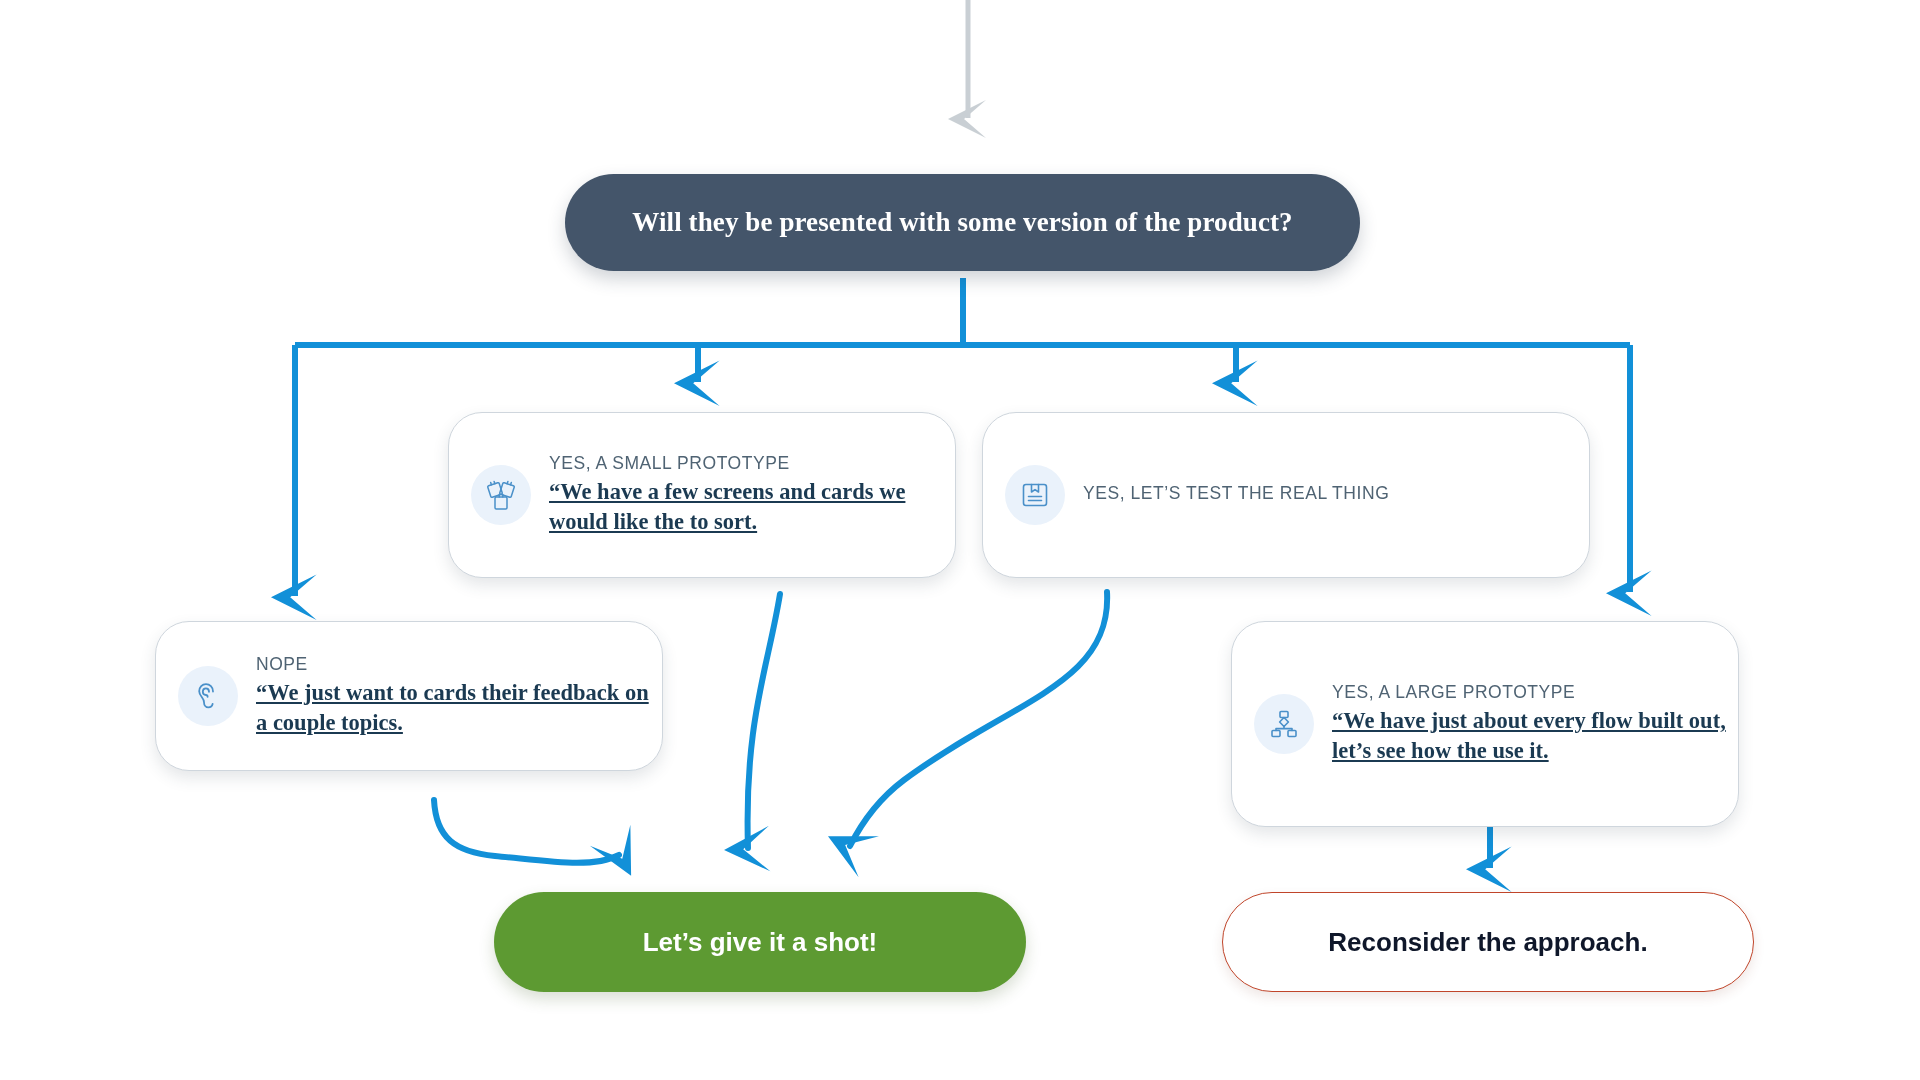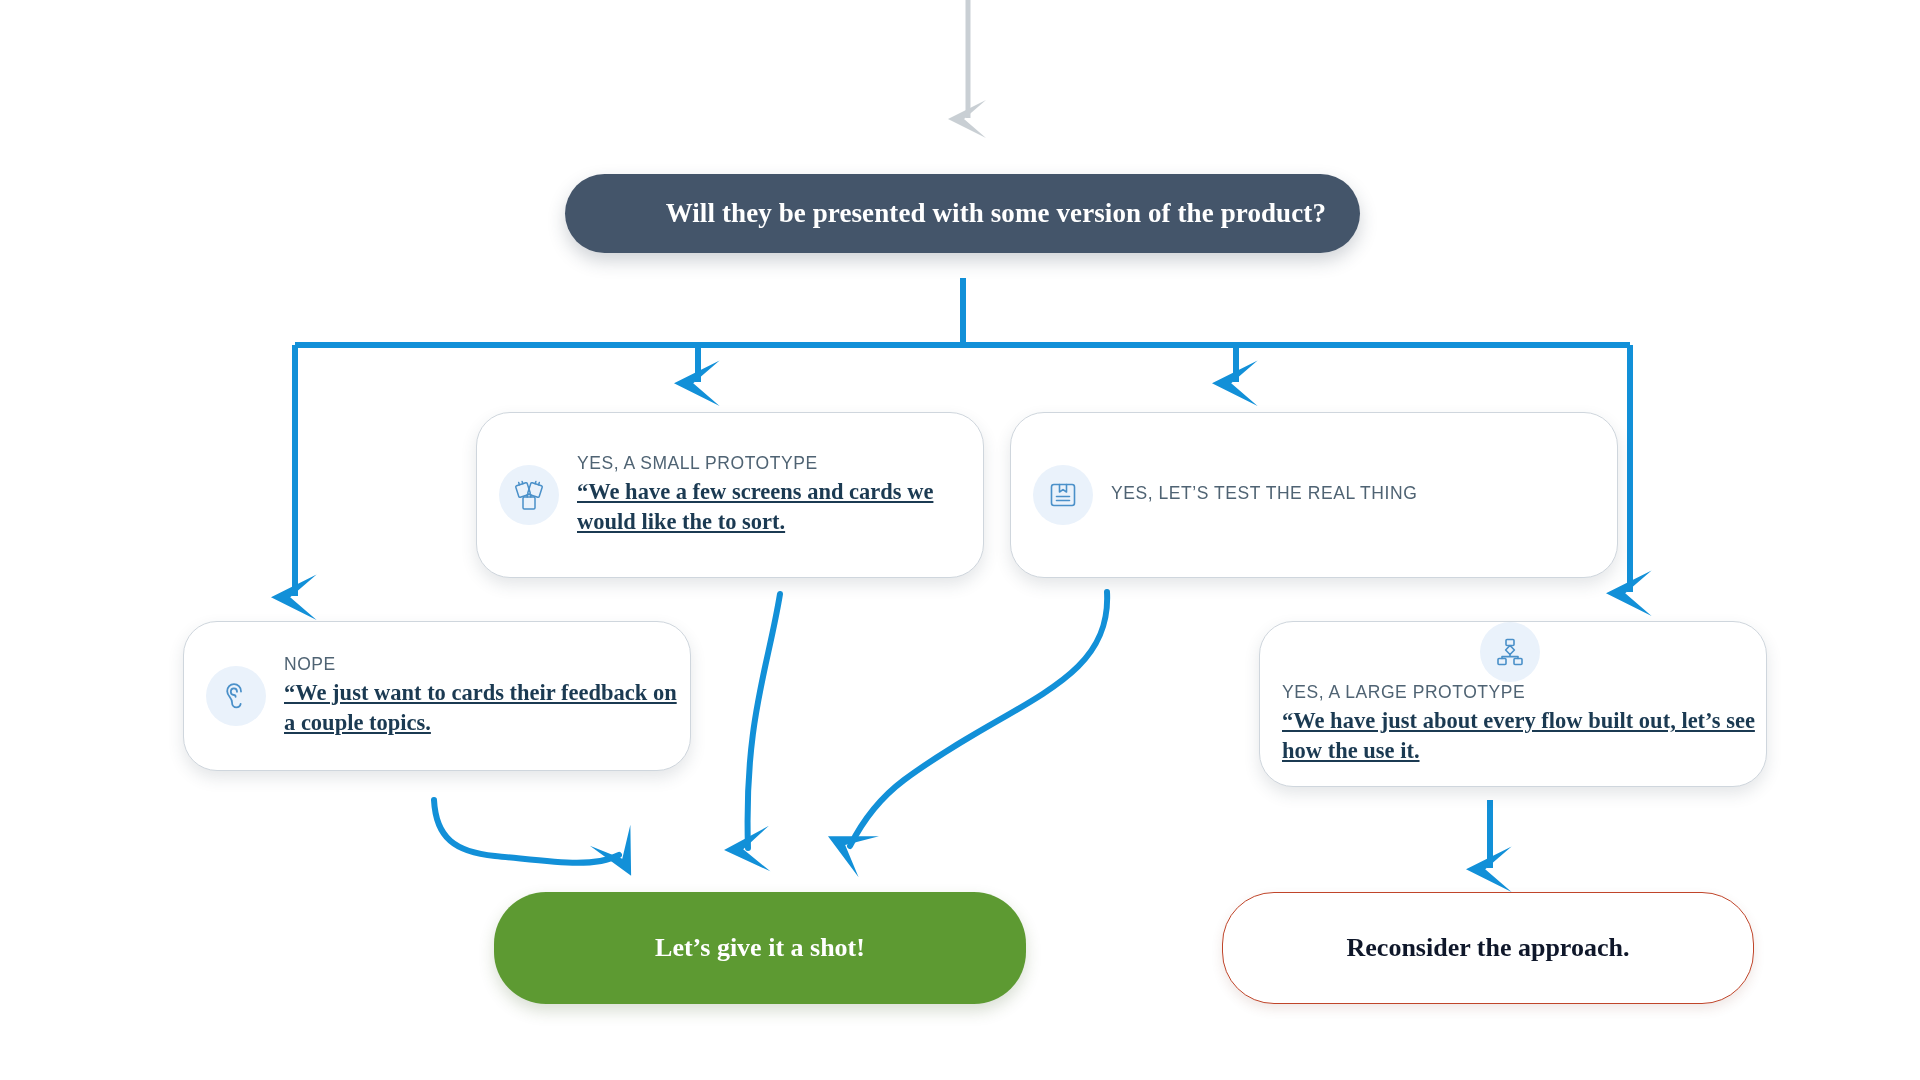--- a/index.html
+++ b/index.html
@@ -32,27 +32,27 @@
     height: 1080px;
     pointer-events: none;
   }
 
   
   .question-pill {
     position: absolute;
     left: 565px;
     top: 174px;
     width: 795px;
-    height: 79px;
+    height: 97px;
     border-radius: 52px;
     background: #44556a;
     box-shadow: 0 8px 18px rgba(40, 55, 75, 0.22);
     display: flex;
     align-items: center;
-    justify-content: flex-end;
+    justify-content: center;
     box-sizing: border-box;
     padding: 0 34px;
   }
   .question-pill .q-text {
     color: #ffffff;
     font-family: "Liberation Serif", "DejaVu Serif", serif;
     font-weight: 700;
     font-size: 27px;
     letter-spacing: 0.1px;
     text-align: center;
@@ -63,21 +63,20 @@
   .card {
     position: absolute;
     background: #ffffff;
     border: 1px solid #cfd6dd;
     border-radius: 34px;
     box-shadow: 0 7px 16px rgba(45, 60, 80, 0.13);
     display: flex;
     align-items: center;
     box-sizing: border-box;
     padding: 0 10px 0 22px;
-    margin-left: 28px;
   }
   .card-icon-badge {
     flex: 0 0 auto;
     width: 60px;
     height: 60px;
     border-radius: 50%;
     background: #eaf2fb;
     display: flex;
     align-items: center;
     justify-content: center;
@@ -106,32 +105,32 @@
     font-weight: 700;
     font-size: 22.5px;
     line-height: 1.33;
     text-decoration: underline;
   }
 
   
   #card-small-prototype  { left: 448px;  top: 412px; width: 508px; height: 166px; }
   #card-real-thing       { left: 982px;  top: 412px; width: 608px; height: 166px; }
   #card-nope            { left: 155px;  top: 621px; width: 508px; height: 150px; }
-  #card-large-prototype { left: 1231px; top: 621px; width: 508px; height: 166px; flex-direction: column; }
+  #card-large-prototype { left: 1231px; top: 621px; width: 508px; height: 206px; }
 
   
   .outcome-pill {
     position: absolute;
-    height: 112px;
+    height: 100px;
     border-radius: 52px;
     display: flex;
     align-items: center;
     justify-content: center;
     box-sizing: border-box;
-    font-family: Liberation Serif, serif;
+    font-family: Liberation Sans, sans-serif;
     font-weight: 700;
     font-size: 26px;
     text-align: center;
   }
   #outcome-go {
     left: 494px;
     top: 892px;
     width: 532px;
     background: #5d9a32;
     color: #ffffff;

